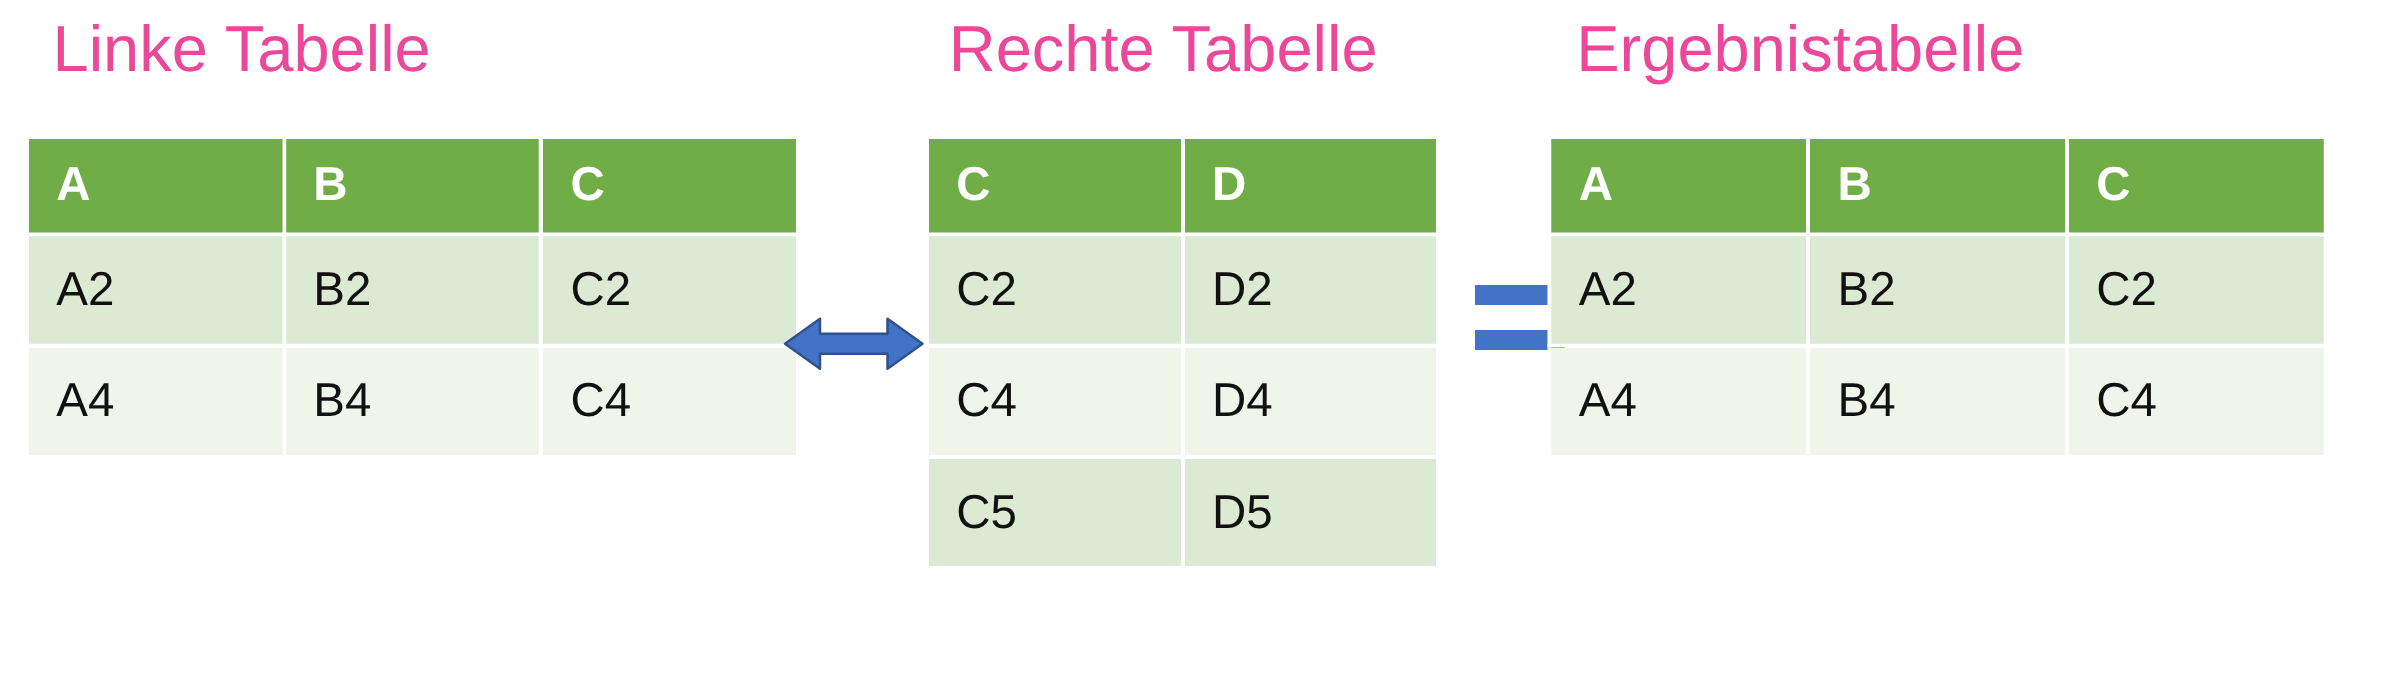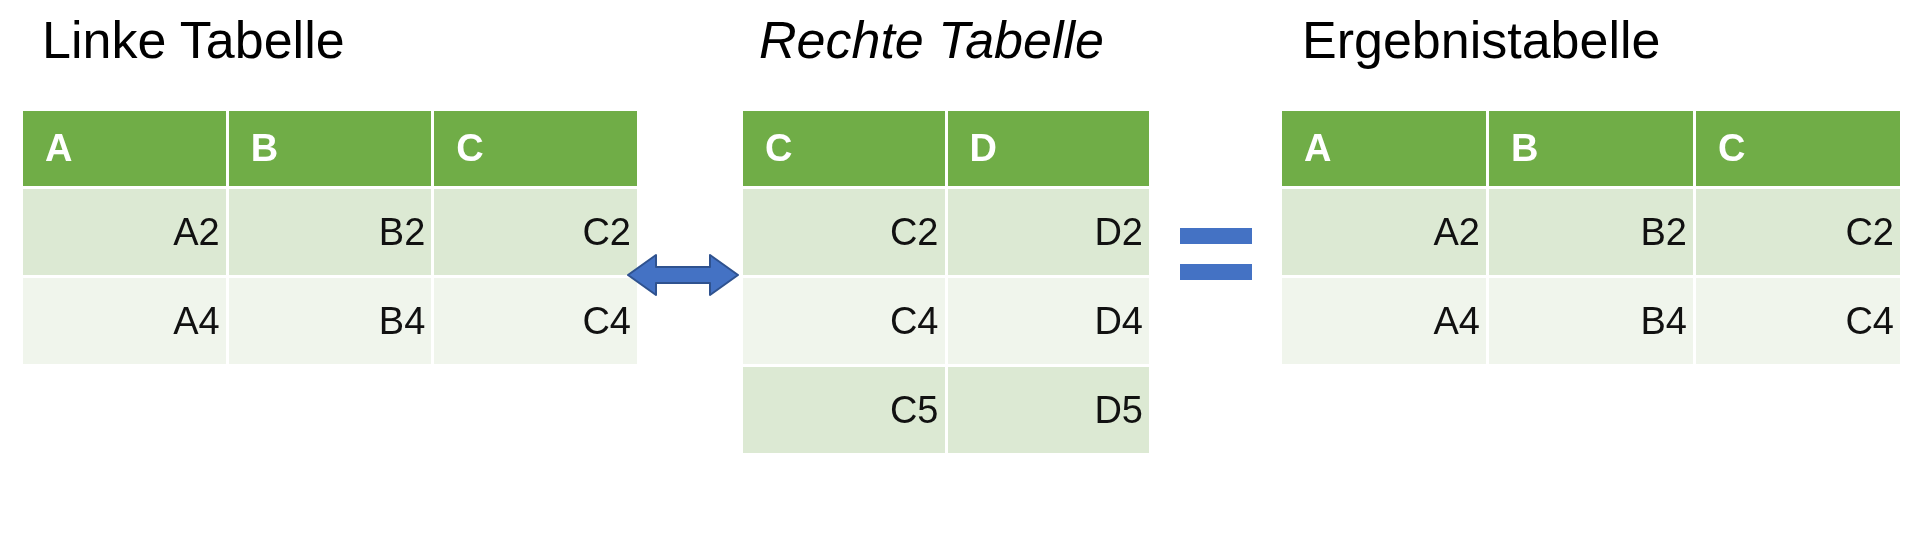--- a/index.html
+++ b/index.html
@@ -8,21 +8,21 @@
     background: var(--bg, #ffffff);
     font-family: "Liberation Sans", sans-serif;
     overflow: hidden;
   }
   .canvas { position: relative; width: 1920px; height: 560px; }
 
   .table-section { position: absolute; top: 10px; }
   .table-title {
     font-size: 52px;
     line-height: 60px;
-    color: #000000;
+    color: #ec4899;
     white-space: nowrap;
     margin-bottom: 38px;
   }
 
   table.gtable {
     border-collapse: collapse;
     table-layout: fixed;
   }
   .gtable th, .gtable td {
     border: 3px solid #ffffff;
@@ -34,34 +34,33 @@
   }
   .gtable th {
     background: var(--header-green, #70AD47);
     color: var(--header-text, #ffffff);
     font-weight: bold;
     height: 78px;
   }
   .gtable td {
     color: var(--text, #111111);
     height: 89px;
-    text-align: right;
   }
   .gtable tbody tr:nth-child(odd) td { background: var(--row-odd, #DCE9D3); }
   .gtable tbody tr:nth-child(even) td { background: var(--row-even, #F0F5EC); }
 
   #left-section   { left: 20px; }
   #left-section  .table-title { margin-left: 22px; }
   #left-section  .gtable { width: 620px; }
 
   #right-section  { left: 740px; }
-  #right-section .table-title { margin-left: 19px; font-style: italic; }
+  #right-section .table-title { margin-left: 19px; }
   #right-section .gtable { width: 412px; }
 
-  #result-section { left: 1279px; }
+  #result-section { left: 1238px; }
   #result-section .table-title { margin-left: 23px; }
   #result-section .gtable { width: 624px; }
 
   .arrow-wrap {
     position: absolute;
     left: 626px; top: 252px;
     width: 114px; height: 46px;
   }
   .arrow-wrap svg { display: block; width: 100%; height: 100%; }
 

